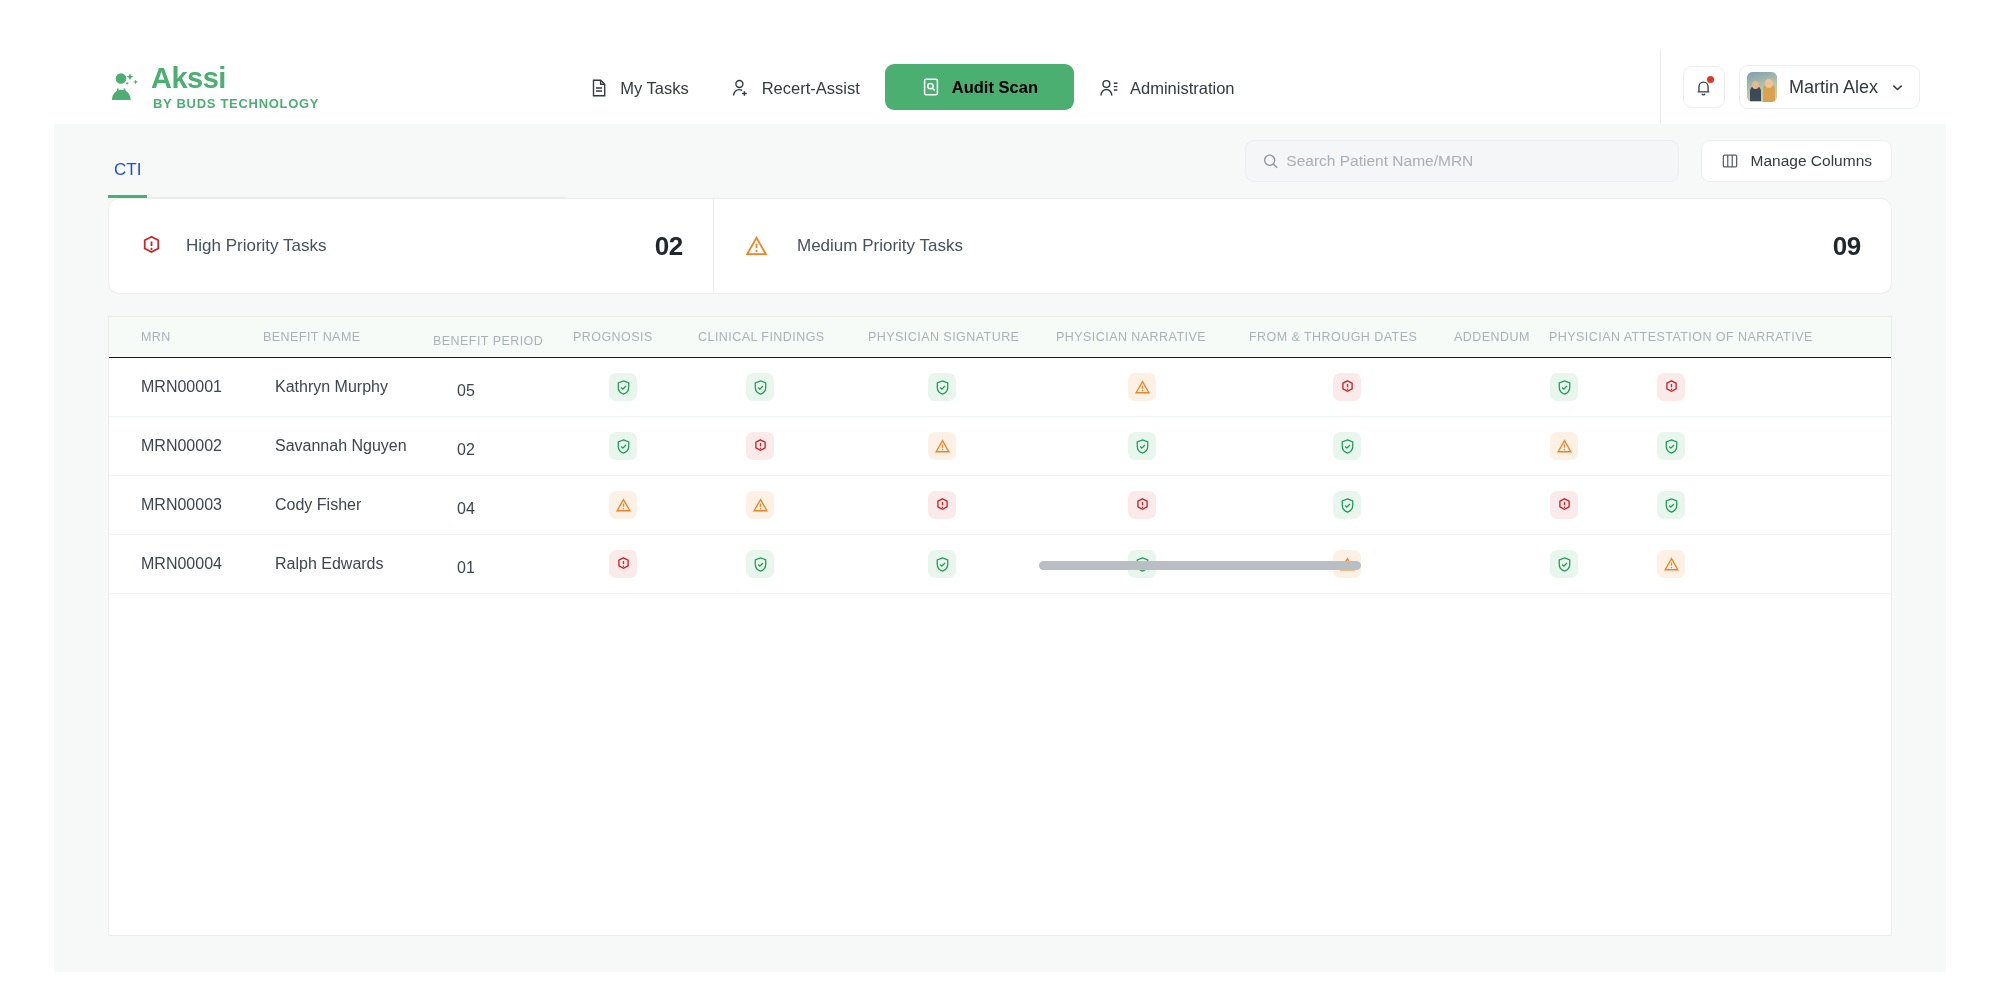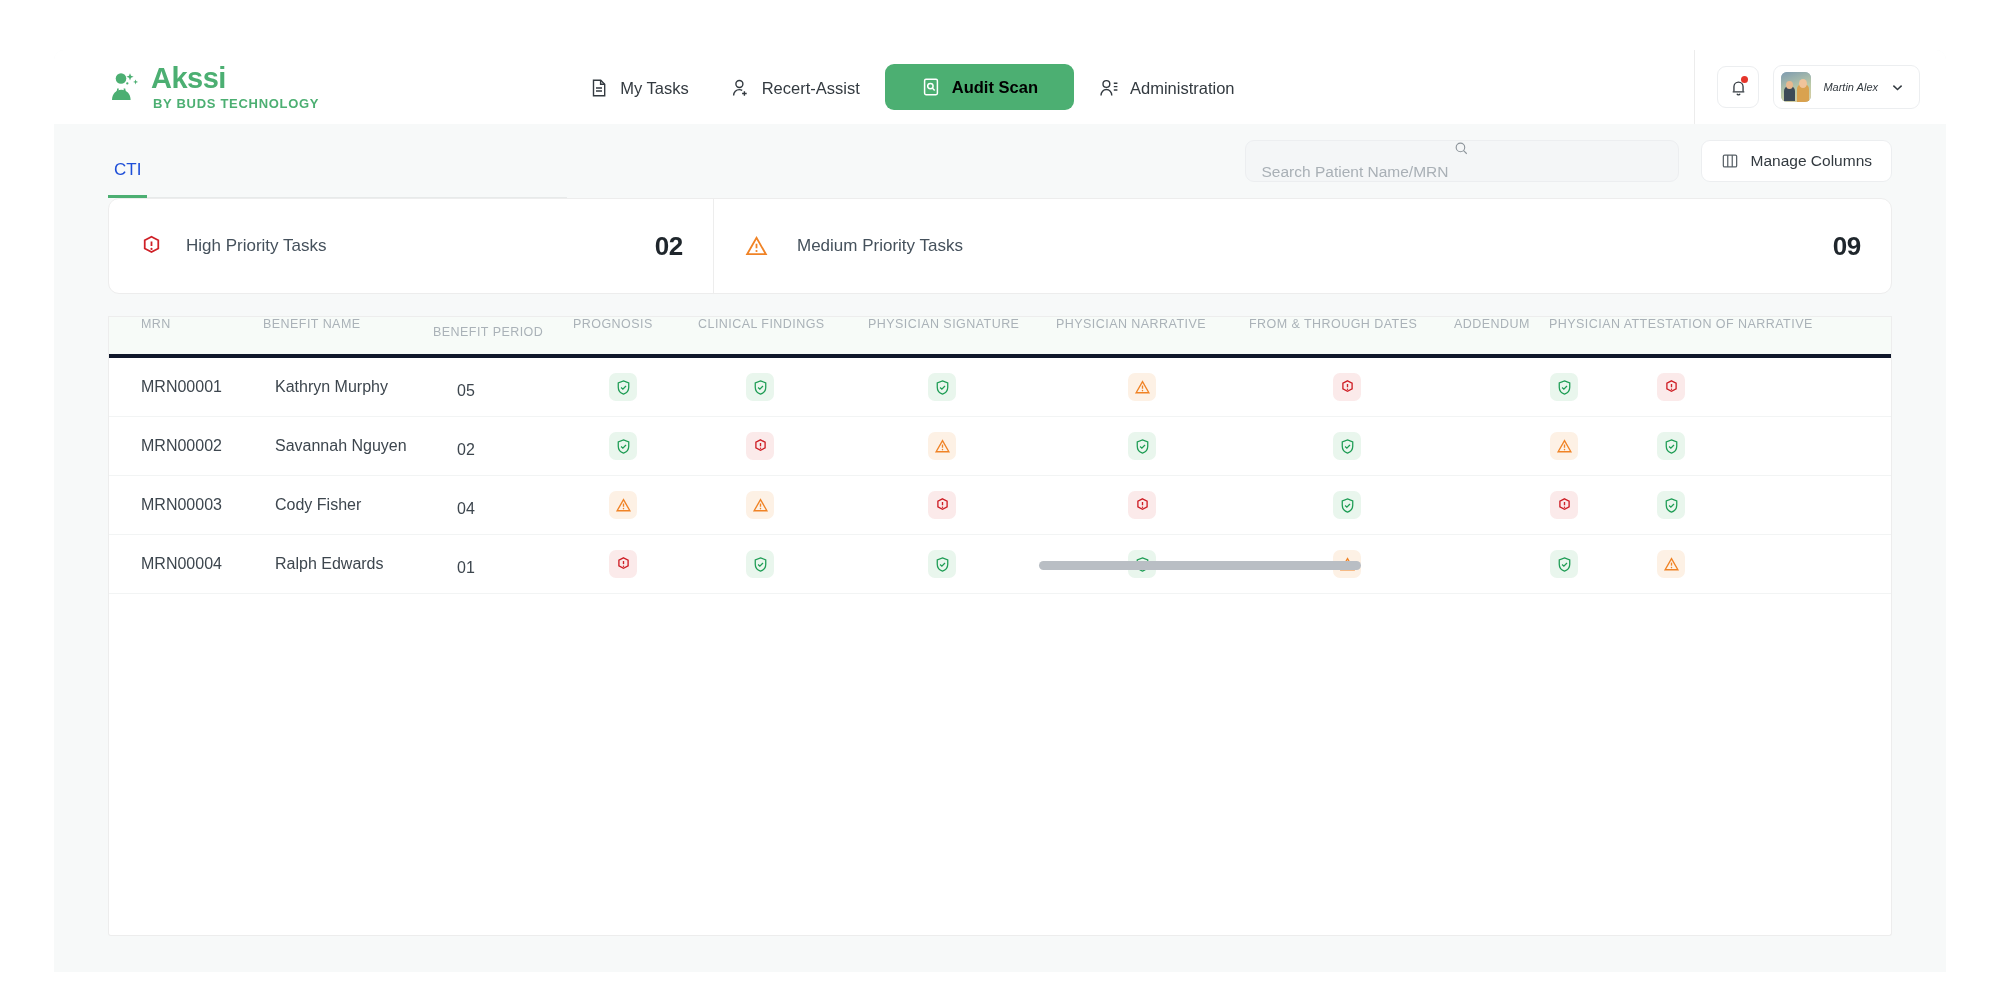--- a/index.html
+++ b/index.html
@@ -138,21 +138,21 @@
     background: #9db7c9;
     position: relative;
   }
   .avatar i { position: absolute; display: block; }
   .av-bg  { left:0; top:0; width:100%; height:100%;
             background: linear-gradient(160deg,#7e9bb0 0%,#b9c9a8 55%,#e0cf9e 100%); }
   .av-h1  { left:3px;  top:14px; width:11px; height:15px; border-radius:5px 5px 0 0; background:#3c4a57; }
   .av-f1  { left:5px;  top:9px;  width:7px;  height:8px;  border-radius:50%; background:#e8b98f; }
   .av-h2  { left:16px; top:12px; width:12px; height:18px; border-radius:5px 5px 0 0; background:#d9a24f; }
   .av-f2  { left:18px; top:7px;  width:8px;  height:9px;  border-radius:50%; background:#f0c39a; }
-  .user-name { font-size: 11px; color: #333a40; white-space: nowrap; font-style: italic; }
+  .user-name { font-size: 18px; color: #333a40; white-space: nowrap; }
 
   
   .subbar {
     position: relative;
     height: 74px;
     display: flex;
     align-items: center;
   }
   .tabs {
     margin-left: 54px;
@@ -188,21 +188,20 @@
     width: 434px;
     height: 42px;
     background: #f4f6f7;
     border: 1px solid #eceef0;
     border-radius: 9px;
     display: flex;
     align-items: center;
     gap: 7px;
     padding: 0 16px;
     cursor: text;
-    flex-direction: column;
   }
   .search-input {
     border: none;
     outline: none;
     background: transparent;
     font-family: "Liberation Sans", sans-serif;
     font-size: 15.5px;
     color: #333a40;
     width: 100%;
   }
@@ -265,23 +264,24 @@
     background: #ffffff;
     border: 1px solid #ededed;
     border-top: none;
     border-radius: 0 0 3px 3px;
     height: 620px;
     position: relative;
     overflow: hidden;
   }
   .thead {
     display: flex;
+    align-items: center;
     height: 42px;
     background: #f7fbf8;
-    border-bottom: 4px solid #0f172a;
+    border-bottom: 1px solid #0f172a;
     border-top: 1px solid #ededed;
   }
   .th {
     font-size: 12.5px;
     letter-spacing: 0.45px;
     color: #aab2b8;
     white-space: nowrap;
     padding-left: 2px;
   }
   .trow {

